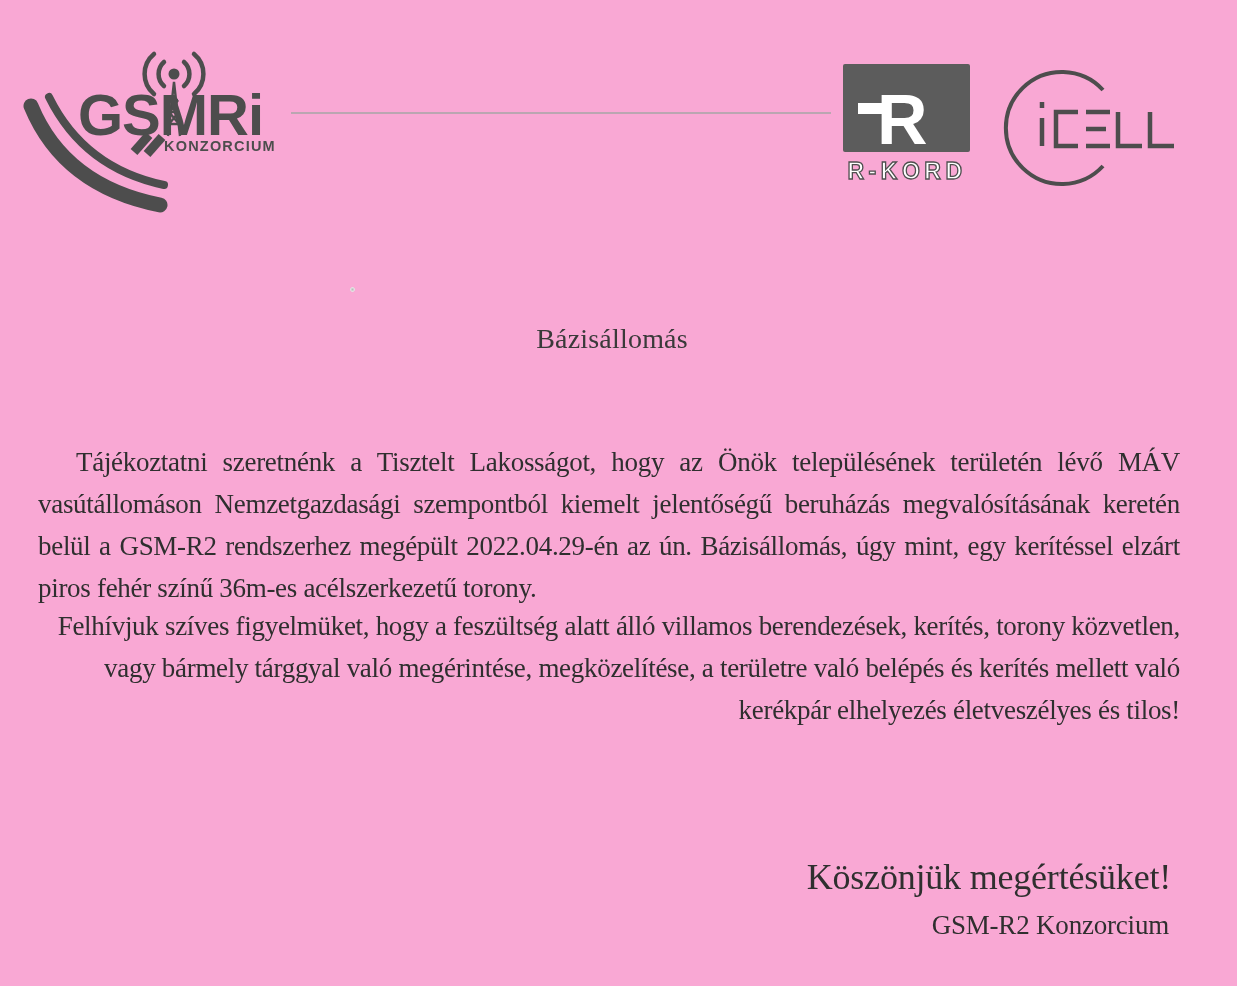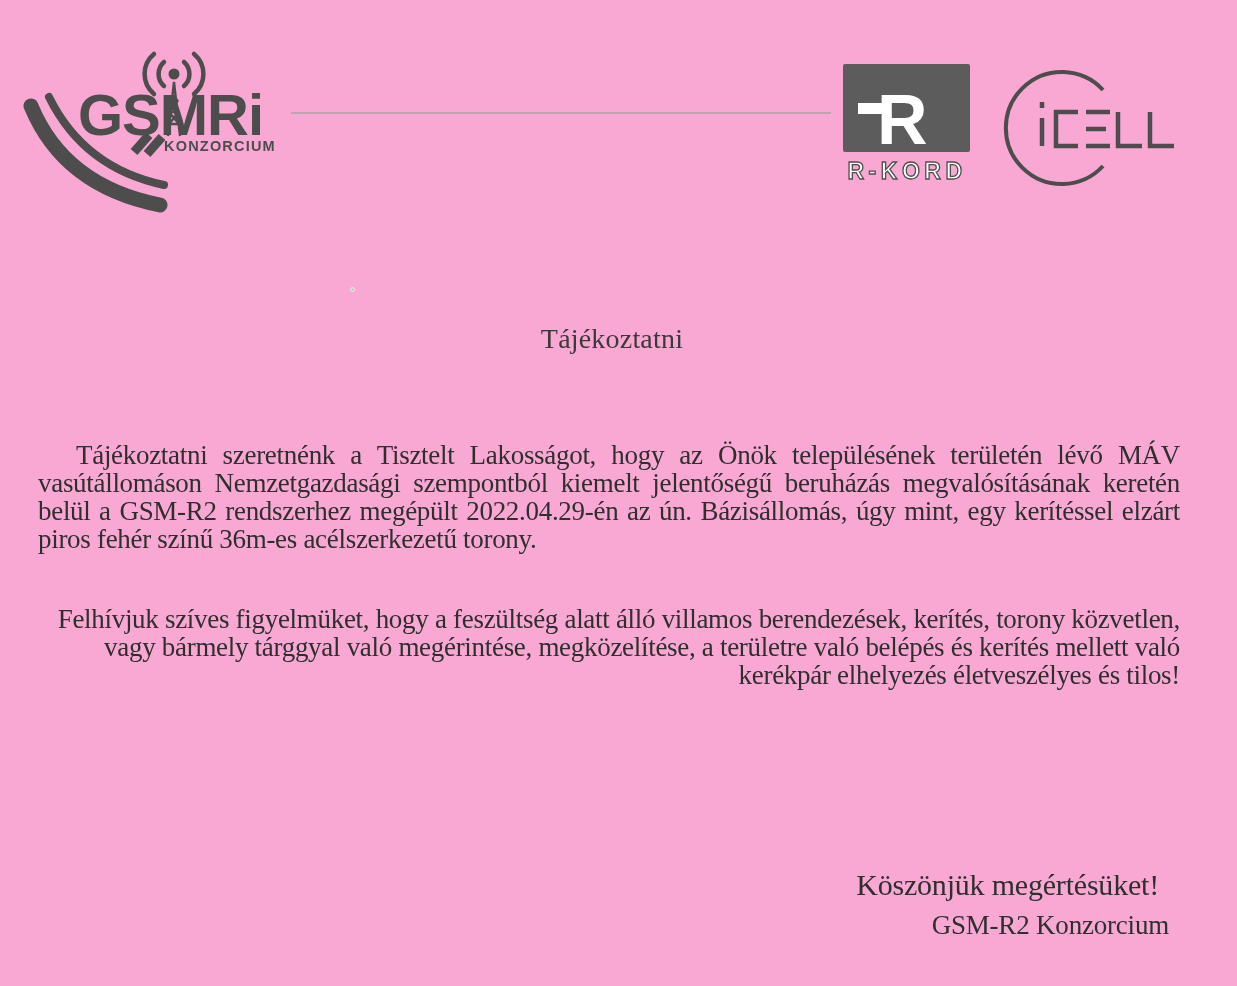--- a/index.html
+++ b/index.html
@@ -23,28 +23,28 @@
   .icell-logo{left:1000px;top:66px;}
   
   .doc-title{
     position:absolute;top:323px;left:0;right:13px;
     margin:0;text-align:center;
     font-size:28px;font-weight:400;color:#3a3a3a;
     letter-spacing:.2px;
   }
   .para{
     position:absolute;left:38px;right:57px;
-    margin:0;font-size:27px;line-height:28px;
+    margin:0;font-size:27px;line-height:42px;
     letter-spacing:-0.3px;color:#2f2f2f;
   }
   .para-1{top:441px;text-align:justify;text-indent:38px;}
   .para-2{top:605px;text-align:right;}
   .closing-line{
-    position:absolute;right:62px;top:852px;margin:16px;
-    font-size:30px;color:#2f2f2f;text-align:left;letter-spacing:-0.2px;
+    position:absolute;right:62px;top:852px;margin:4px;
+    font-size:36px;color:#2f2f2f;text-align:left;letter-spacing:-0.2px;
   }
   .signature-line{
     position:absolute;right:68px;top:910px;margin:0;
     font-size:27px;color:#2f2f2f;text-align:left;letter-spacing:-0.2px;
   }
   .scan-speck{
     position:absolute;left:350px;top:287px;width:5px;height:5px;
     border-radius:50%;
     background:radial-gradient(circle,#b9b9b9 0%,#e6e6e6 60%,transparent 75%);
   }
@@ -105,21 +105,21 @@
     <g fill="none" stroke="#4d4d4d" stroke-width="4.5">
       <path d="M42,36 L42,42"></path>
       <path d="M42,52 L42,80"></path>
       <path d="M78,46 L56,46 L56,80 L78,80"></path>
       <path d="M86,46 L110,46 M86,63 L106,63 M86,80 L110,80"></path>
       <path d="M118,46 L118,80 L142,80"></path>
       <path d="M150,46 L150,80 L174,80"></path>
     </g>
   </svg>
 
-  <h1 class="doc-title">Tájékoztatni</h1>
+  <h1 class="doc-title">Bázisállomás</h1>
 
   <p class="para para-1">Tájékoztatni szeretnénk a Tisztelt Lakosságot, hogy az Önök településének területén lévő MÁV vasútállomáson Nemzetgazdasági szempontból kiemelt jelentőségű beruházás megvalósításának keretén belül a GSM-R2 rendszerhez megépült 2022.04.29-én az ún. Bázisállomás, úgy mint, egy kerítéssel elzárt piros fehér színű 36m-es acélszerkezetű torony.</p>
 
   <p class="para para-2">Felhívjuk szíves figyelmüket, hogy a feszültség alatt álló villamos berendezések, kerítés, torony közvetlen, vagy bármely tárggyal való megérintése, megközelítése, a területre való belépés és kerítés mellett való kerékpár elhelyezés életveszélyes és tilos!</p>
 
   <p class="closing-line">Köszönjük megértésüket!</p>
 
   <p class="signature-line">GSM-R2 Konzorcium</p>
 
   <div class="scan-speck"></div>

